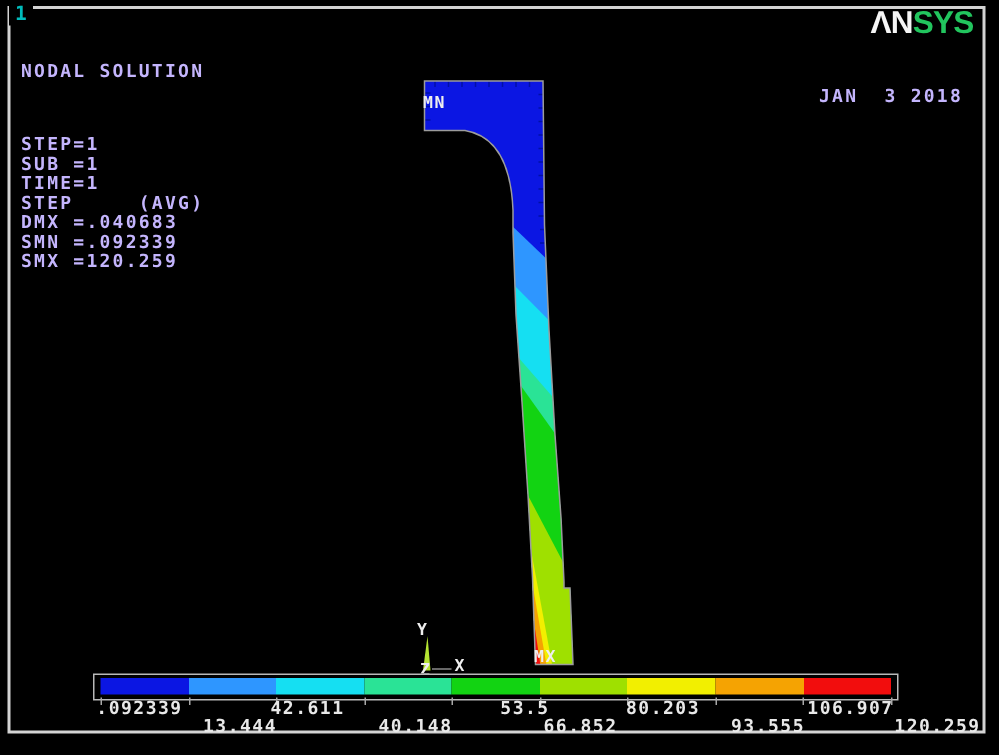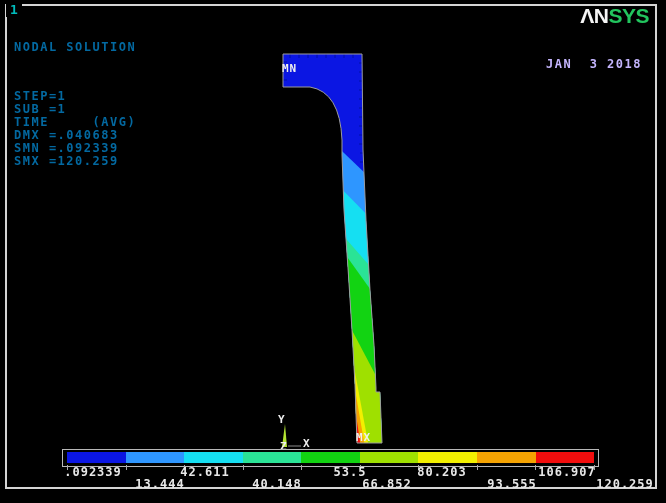--- a/index.html
+++ b/index.html
@@ -9,21 +9,21 @@
   }
   #window-border{
     position:absolute;left:5px;top:4px;width:648px;height:481px;
     border:2px solid #d4d4d4;pointer-events:none;
   }
   #plot-number{
     position:absolute;left:6px;top:2px;color:#00bcbc;background:#000;
     font-weight:bold;font-size:13px;padding:0 4px;z-index:6;
   }
   #solution-info{
-    position:absolute;left:14px;top:15px;color:#0369a1;font-weight:bold;
+    position:absolute;left:14px;top:15px;color:#c4b5fd;font-weight:bold;
     font-size:12px;letter-spacing:1.5px;line-height:13px;white-space:pre;z-index:5;
   }
   #solution-title{margin-bottom:10px;}
   #logo{
     position:absolute;right:17px;top:4px;font-family:"Liberation Sans","DejaVu Sans",sans-serif;
     font-weight:bold;font-size:21px;letter-spacing:-0.5px;z-index:5;
   }
   #logo .lg-white{color:#f5f5f5;}
   #logo .lg-yellow{color:#22c55e;}
   #timestamp{
@@ -57,21 +57,21 @@
 <body>
 
 <div id="stage">
 
   <div id="window-border"></div>
 
   <span id="plot-number">1</span>
 
   <div id="solution-info">
     <div id="solution-title">NODAL SOLUTION</div>
-    <div id="solution-lines"><div>STEP=1</div><div>SUB =1</div><div>TIME     (AVG)</div><div>DMX =.040683</div><div>SMN =.092339</div><div>SMX =120.259</div></div>
+    <div id="solution-lines"><div>STEP=1</div><div>SUB =1</div><div>TIME=1</div><div>STEP     (AVG)</div><div>DMX =.040683</div><div>SMN =.092339</div><div>SMX =120.259</div></div>
   </div>
 
   <div id="logo">
     <span class="lg-white">ΛN</span><span class="lg-yellow">SYS</span>
   </div>
 
   <div id="timestamp">
     <div>JAN  3 2018</div>
   </div>
 

